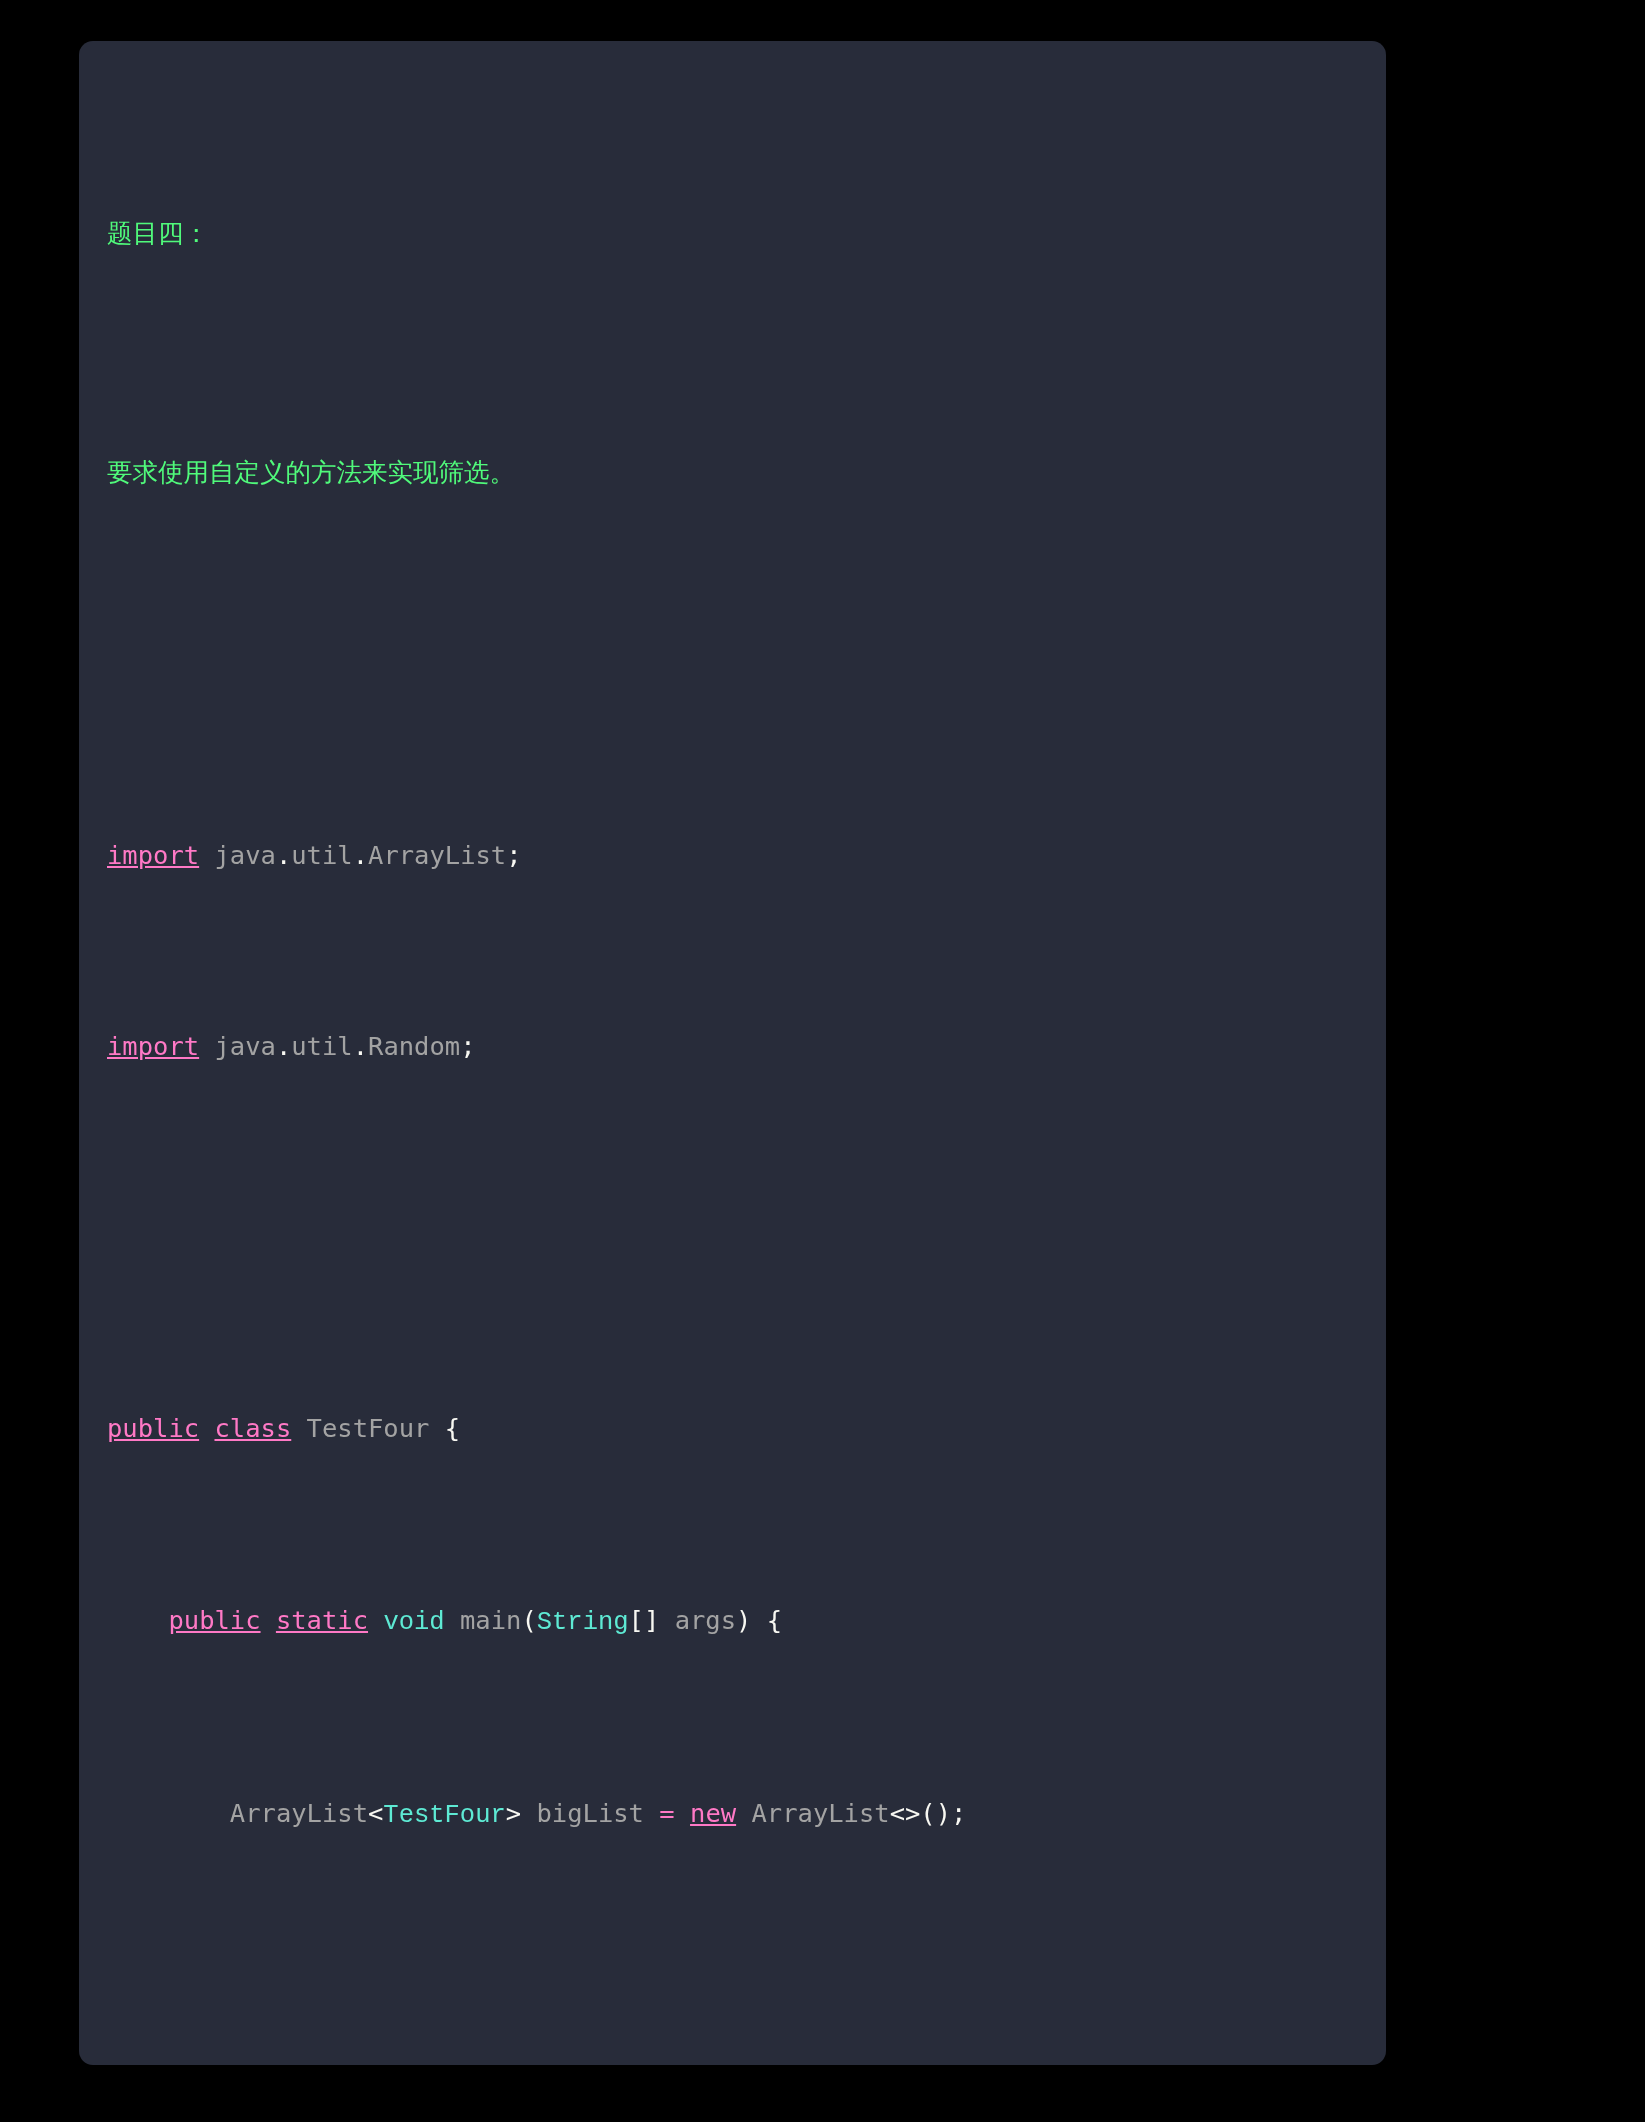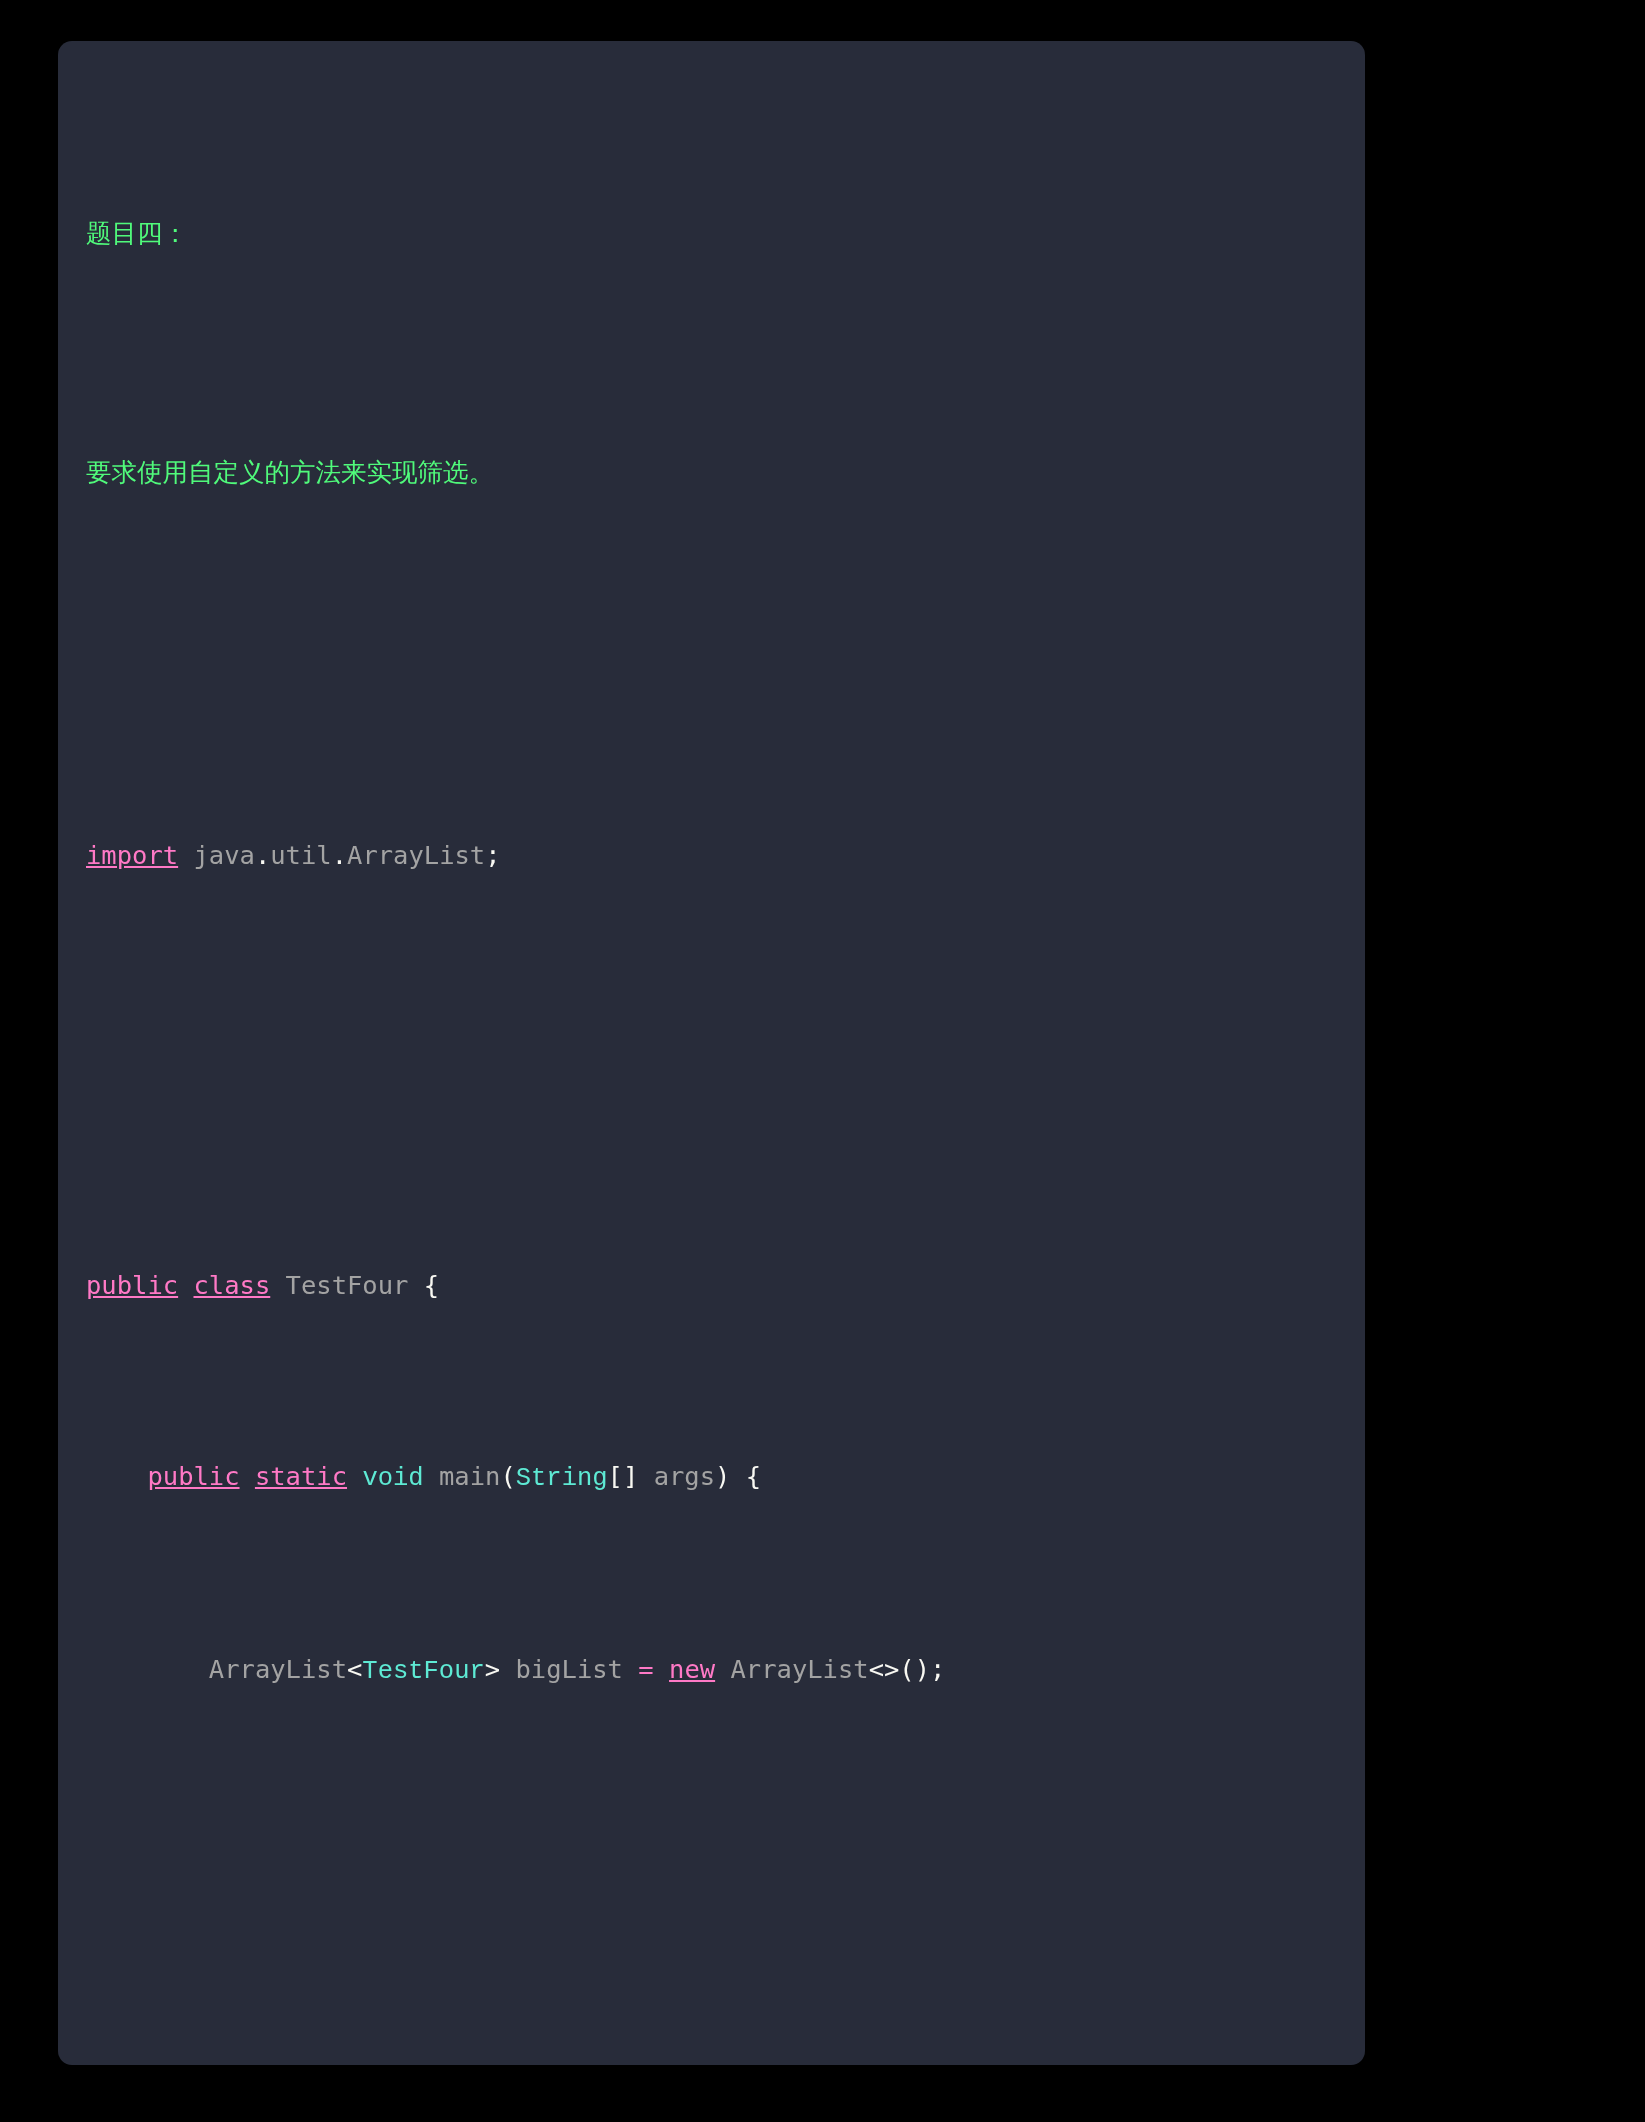--- a/index.html
+++ b/index.html
@@ -12,20 +12,21 @@
     height: 2122px;
     font-family: "DejaVu Sans Mono", monospace;
     overflow: hidden;
   }
   #page {
     width: 1423px;
     height: 2122px;
     background: #000000;
     box-sizing: border-box;
     padding: 41px 58px 57px 58px;
+    margin-left: 21px;
   }
   #card {
     background: #282c3a;
     border-radius: 14px;
     width: 100%;
     height: 100%;
     box-sizing: border-box;
     padding: 26px 34px 26px 28px;
     overflow: hidden;
   }
@@ -59,20 +60,21 @@
 
       <div class="line"><span class="hdr">题目四：</span></div>
 
 
       <div class="line"><span class="hdr">要求使用自定义的方法来实现筛选。</span></div>
 
       <div class="blank"></div>
 
       <div class="line"><span class="kw">import</span> <span class="id">java</span><span class="pun">.</span><span class="id">util</span><span class="pun">.</span><span class="id">ArrayList</span><span class="pun">;</span></div>
 
+      <div class="line"><span class="kw">import</span> <span class="id">java</span><span class="pun">.</span><span class="id">util</span><span class="pun">.</span><span class="id">Random</span><span class="pun">;</span></div>
 
       <div class="blank"></div>
 
       <div class="line"><span class="kw">public</span> <span class="kw">class</span> <span class="id">TestFour</span> <span class="pun">{</span></div>
 
       <div class="line">    <span class="kw">public</span> <span class="kw">static</span> <span class="typ">void</span> <span class="id">main</span><span class="pun">(</span><span class="typ">String</span><span class="pun">[]</span> <span class="id">args</span><span class="pun">)</span> <span class="pun">{</span></div>
 
       <div class="line">        <span class="id">ArrayList</span><span class="pun">&lt;</span><span class="typ">TestFour</span><span class="pun">&gt;</span> <span class="id">bigList</span> <span class="op">=</span> <span class="kw">new</span> <span class="id">ArrayList</span><span class="pun">&lt;&gt;();</span></div>
 
       

